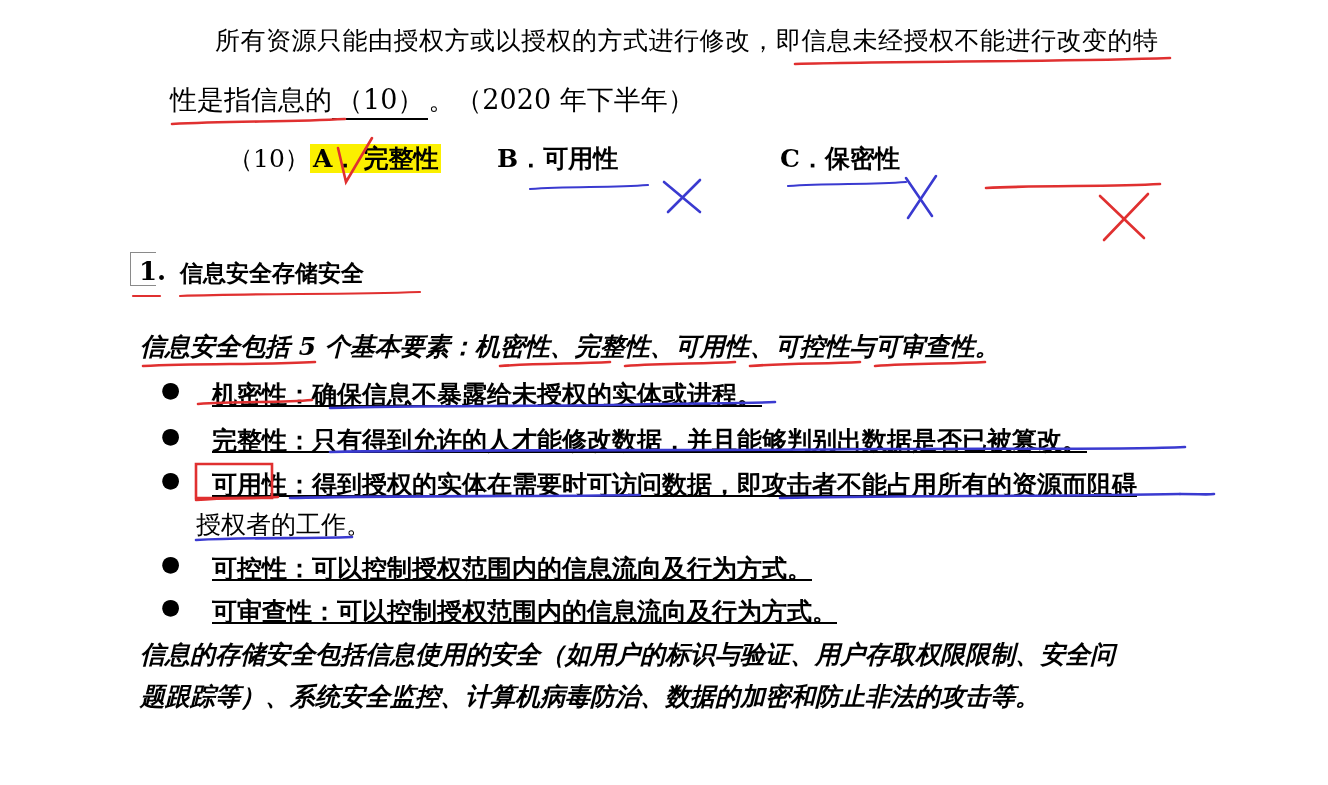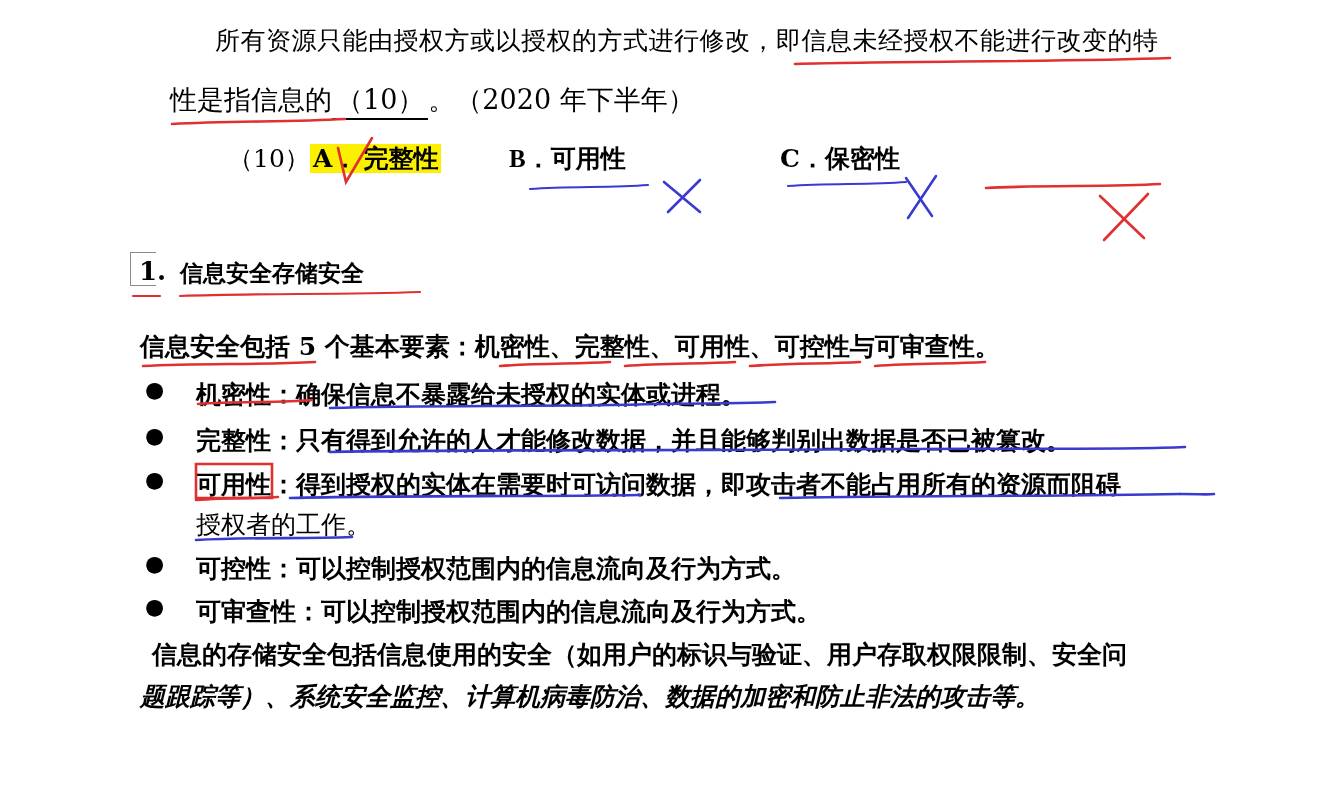--- a/index.html
+++ b/index.html
@@ -11,20 +11,21 @@
     width: 1328px;
     height: 785px;
     position: relative;
     font-family: "DejaVu Serif", "Liberation Serif", serif;
     color: #000000;
     overflow: hidden;
   }
   .page {
     position: absolute;
     inset: 0;
+    padding-left: 16px;
   }
   
   .q-line1 {
     position: absolute;
     left: 215px;
     top: 24px;
     font-size: 25px;
     letter-spacing: 0.5px;
     white-space: nowrap;
   }
@@ -51,21 +52,21 @@
     font-size: 25px;
   }
   .opt {
     position: absolute;
     white-space: nowrap;
     font-weight: bold;
   }
   .opt .letter { font-weight: bold; }
   .opt-label { position: absolute; left: 228px; top: 0; font-weight: normal; }
   .opt-a { left: 310px; top: 0; text-align: right; }
-  .opt-b { left: 509px; top: 0; font-family: Liberation Serif, serif; }
+  .opt-b { left: 497px; top: 0; }
   .opt-c { left: 780px; top: 0; }
   .opt-d { left: 1008px; top: 0; }
   .hl {
     background: #fbf000;
     padding: 0 3px;
   }
 
   .section-no {
     position: absolute;
     left: 130px;
@@ -87,39 +88,39 @@
     font-weight: bold;
     font-family: "DejaVu Sans", "Liberation Sans", sans-serif;
   }
 
   .para {
     position: absolute;
     font-size: 25px;
     font-weight: bold;
     white-space: nowrap;
   }
-  .intro { left: 140px; top: 330px; }
+  .intro { left: 140px; top: 330px; font-style: italic; }
 
   .bullet-row { position: absolute; font-size: 25px; font-weight: bold; }
   .bullet-dot {
     position: absolute;
     left: 145px;
     font-size: 22px;
     line-height: 1;
   }
-  .bullet-text { position: absolute; left: 196px; white-space: nowrap; }
+  .bullet-text { position: absolute; left: 196px; white-space: nowrap; text-decoration: underline; }
 
   .b1 { top: 378px; }
   .b2 { top: 424px; }
   .b3 { top: 468px; }
   .b3b { position: absolute; left: 196px; top: 508px; font-size: 25px; font-weight: normal; white-space: nowrap; }
   .b4 { top: 552px; }
   .b5 { top: 595px; }
 
-  .tail1 { left: 152px; top: 638px; }
+  .tail1 { left: 140px; top: 638px; font-style: italic; }
   .tail2 { left: 140px; top: 680px; font-style: italic; }
 
   
   svg.ink {
     position: absolute;
     left: 0; top: 0;
     width: 1328px;
     height: 785px;
     pointer-events: none;
   }

